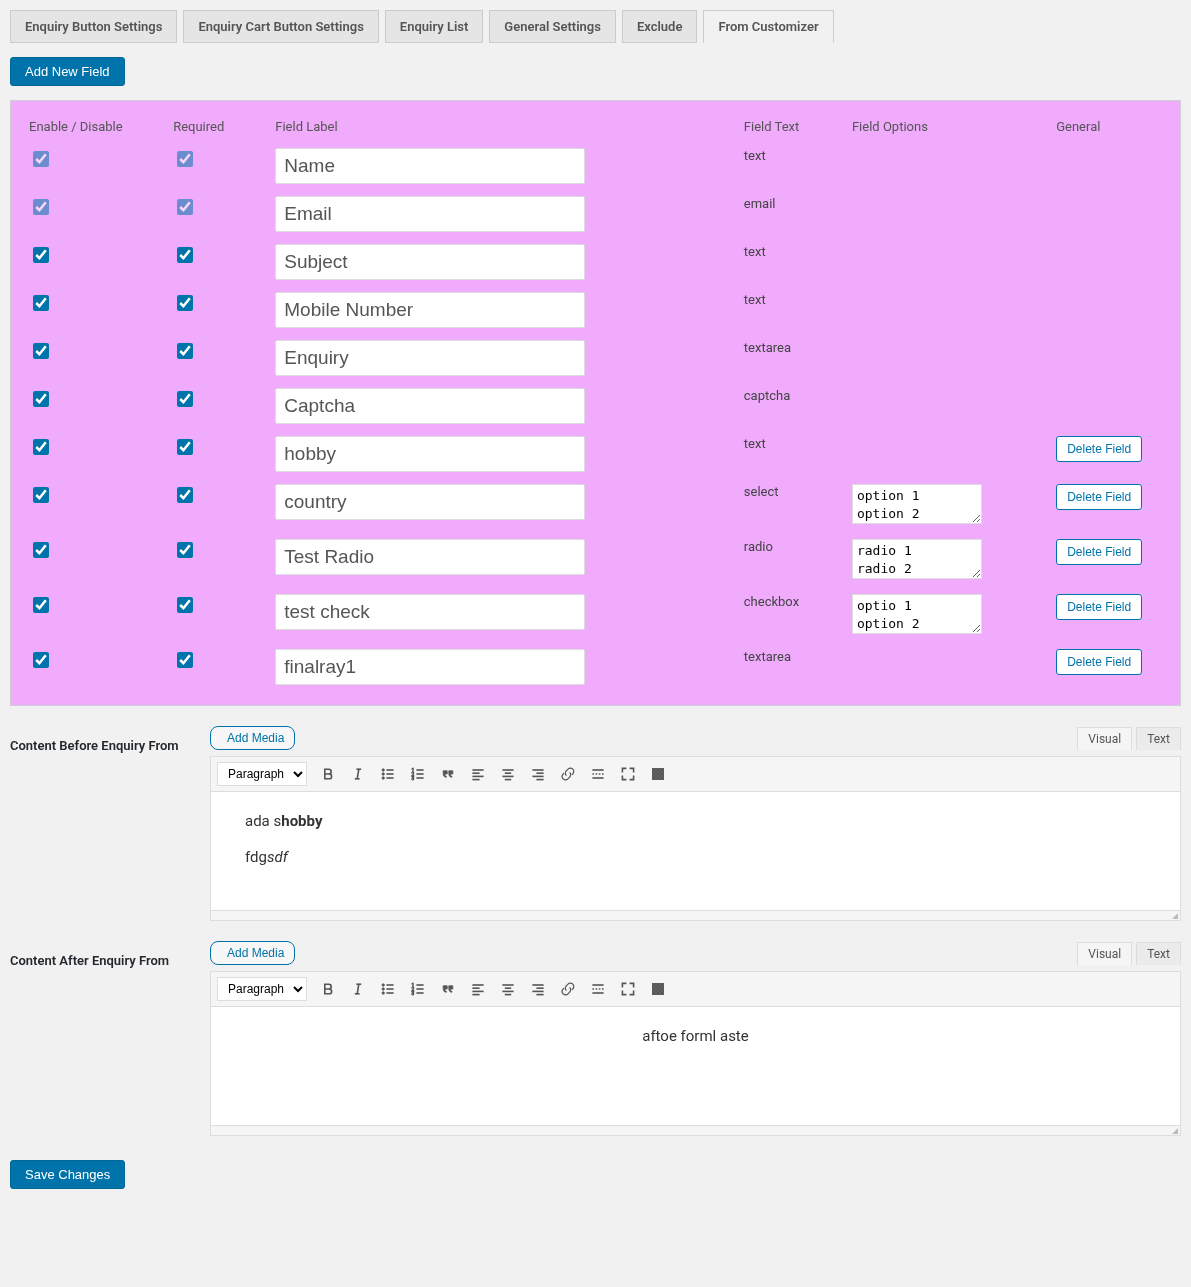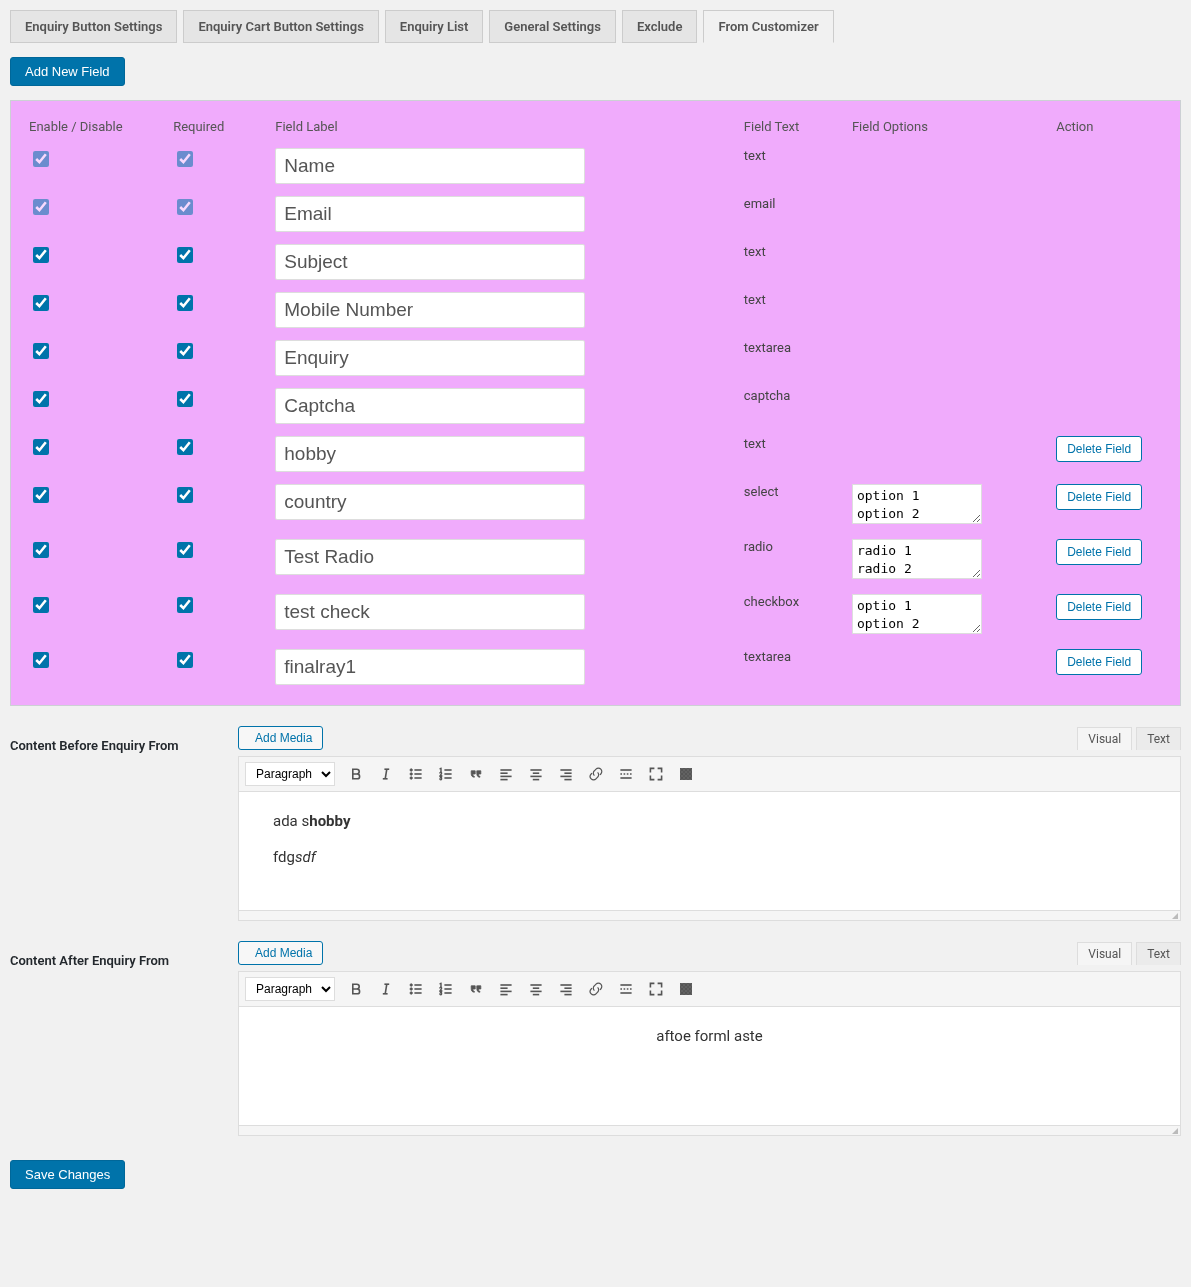--- a/index.html
+++ b/index.html
@@ -85,31 +85,31 @@
   .btn-del {
     background: #fff;
     border: 1px solid #0073aa;
     color: #0073aa;
     padding: 5px 10px;
     font-size: 12px;
     border-radius: 3px;
     cursor: pointer;
     white-space: nowrap;
   }
-  .editor-section { display: flex; margin-top: 20px; gap: 28px; }
+  .editor-section { display: flex; margin-top: 20px; }
   .editor-label { width: 200px; padding-top: 12px; font-weight: 600; color: #23282d; font-size: 13px; }
   .editor-wrap { flex: 1; }
   .media-row { display: flex; justify-content: space-between; align-items: center; margin-bottom: 6px; }
   .btn-media {
     border: 1px solid #0073aa;
     color: #0073aa;
     background: #f7f7f7;
     padding: 4px 10px;
     font-size: 12px;
-    border-radius: 3px;
+    border-radius: 8px;
     cursor: pointer;
     display: inline-flex;
     align-items: center;
     gap: 6px;
   }
   .editor-tabs { display: flex; gap: 4px; }
   .editor-tab {
     background: #ebebeb;
     border: 1px solid #ddd;
     padding: 4px 10px;
@@ -189,21 +189,21 @@
 
   <div class="fields-panel">
     <table class="fields">
       <thead>
         <tr>
           <th class="col-enable">Enable / Disable</th>
           <th class="col-required">Required</th>
           <th class="col-label">Field Label</th>
           <th class="col-type">Field Text</th>
           <th class="col-options">Field Options</th>
-          <th class="col-action">Action</th>
+          <th class="col-action">General</th>
         </tr>
       </thead>
       <tbody id="fields-body">
           <tr>
             <td><input type="checkbox" class="locked" checked="" style=""></td>
             <td><input type="checkbox" class="locked" checked="" style=""></td>
             <td><input type="text" class="txt" value="Name" style=""></td>
             <td>text</td>
             <td></td>
             <td></td>

